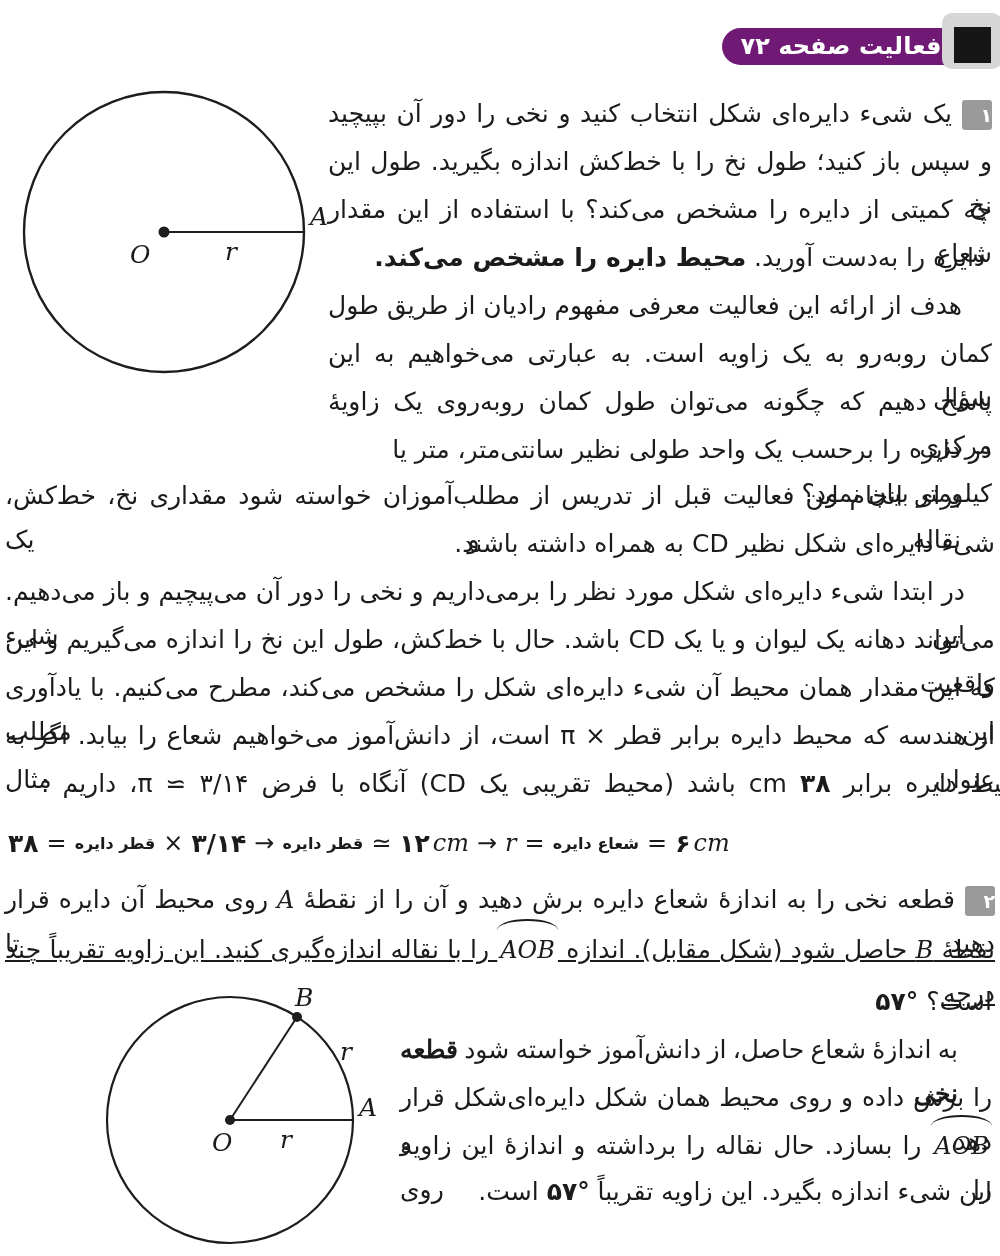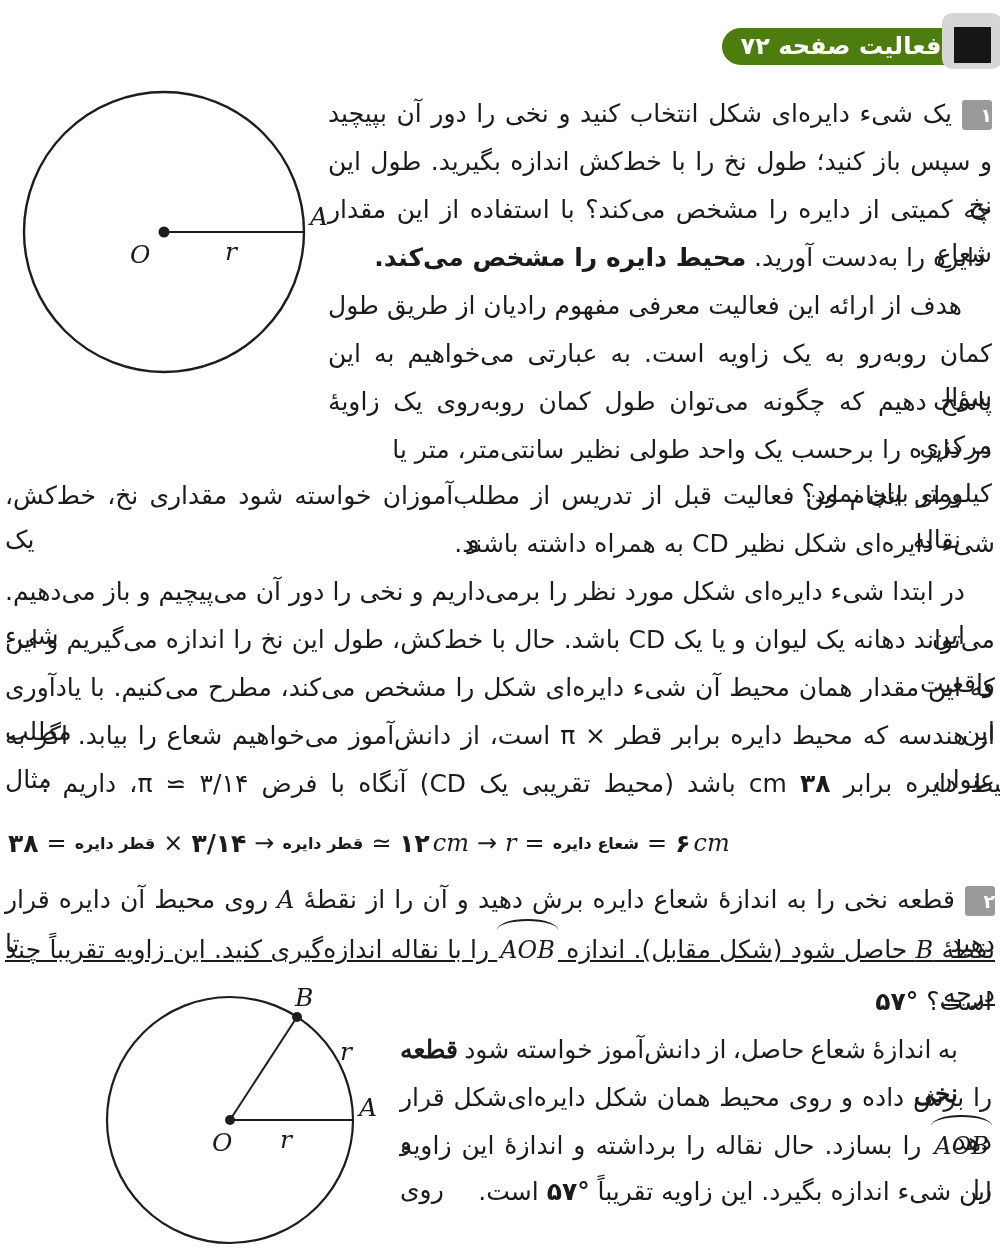--- a/index.html
+++ b/index.html
@@ -12,21 +12,21 @@
   .deg{direction:ltr;unicode-bidi:isolate;font-weight:bold;}
   .numbadge{display:inline-block;width:30px;height:30px;background:#9a9a9a;color:#fff;
             border-radius:3px;font-size:19px;font-weight:bold;text-align:center;line-height:30px;
             vertical-align:middle;margin-left:10px;}
   .oa{font-family:"DejaVu Serif",serif;font-style:italic;font-size:24px;position:relative;
       display:inline-block;padding:2px 3px 0;direction:ltr;unicode-bidi:isolate;}
   .oa::before{content:"";position:absolute;left:0;right:0;top:-7px;height:9px;
       border-top:2px solid #1b1b1b;border-radius:50% 50% 0 0 / 100% 100% 0 0;}
   
   #hdr{position:absolute;top:13px;right:0;height:56px;}
-  #hdr .pill{position:absolute;top:15px;right:40px;width:238px;height:37px;background:#4d7c0f;
+  #hdr .pill{position:absolute;top:15px;right:40px;width:238px;height:37px;background:#701a75;
       border-radius:19px 4px 4px 19px;color:#fff;font-size:24px;font-weight:bold;
       line-height:37px;text-align:center;direction:rtl;}
   #hdr .block{position:absolute;top:0;right:-2px;width:60px;height:56px;background:#d6d6d6;
       border-radius:10px;}
   #hdr .sq{position:absolute;top:14px;right:9px;width:37px;height:36px;background:#161616;}
   
   #formula{position:absolute;left:8px;top:818px;width:780px;height:50px;display:flex;
       direction:ltr;align-items:center;gap:8px;font-size:25px;}
   #formula .fa{font-weight:bold;font-size:16px;}
   #formula .num{font-weight:bold;}

